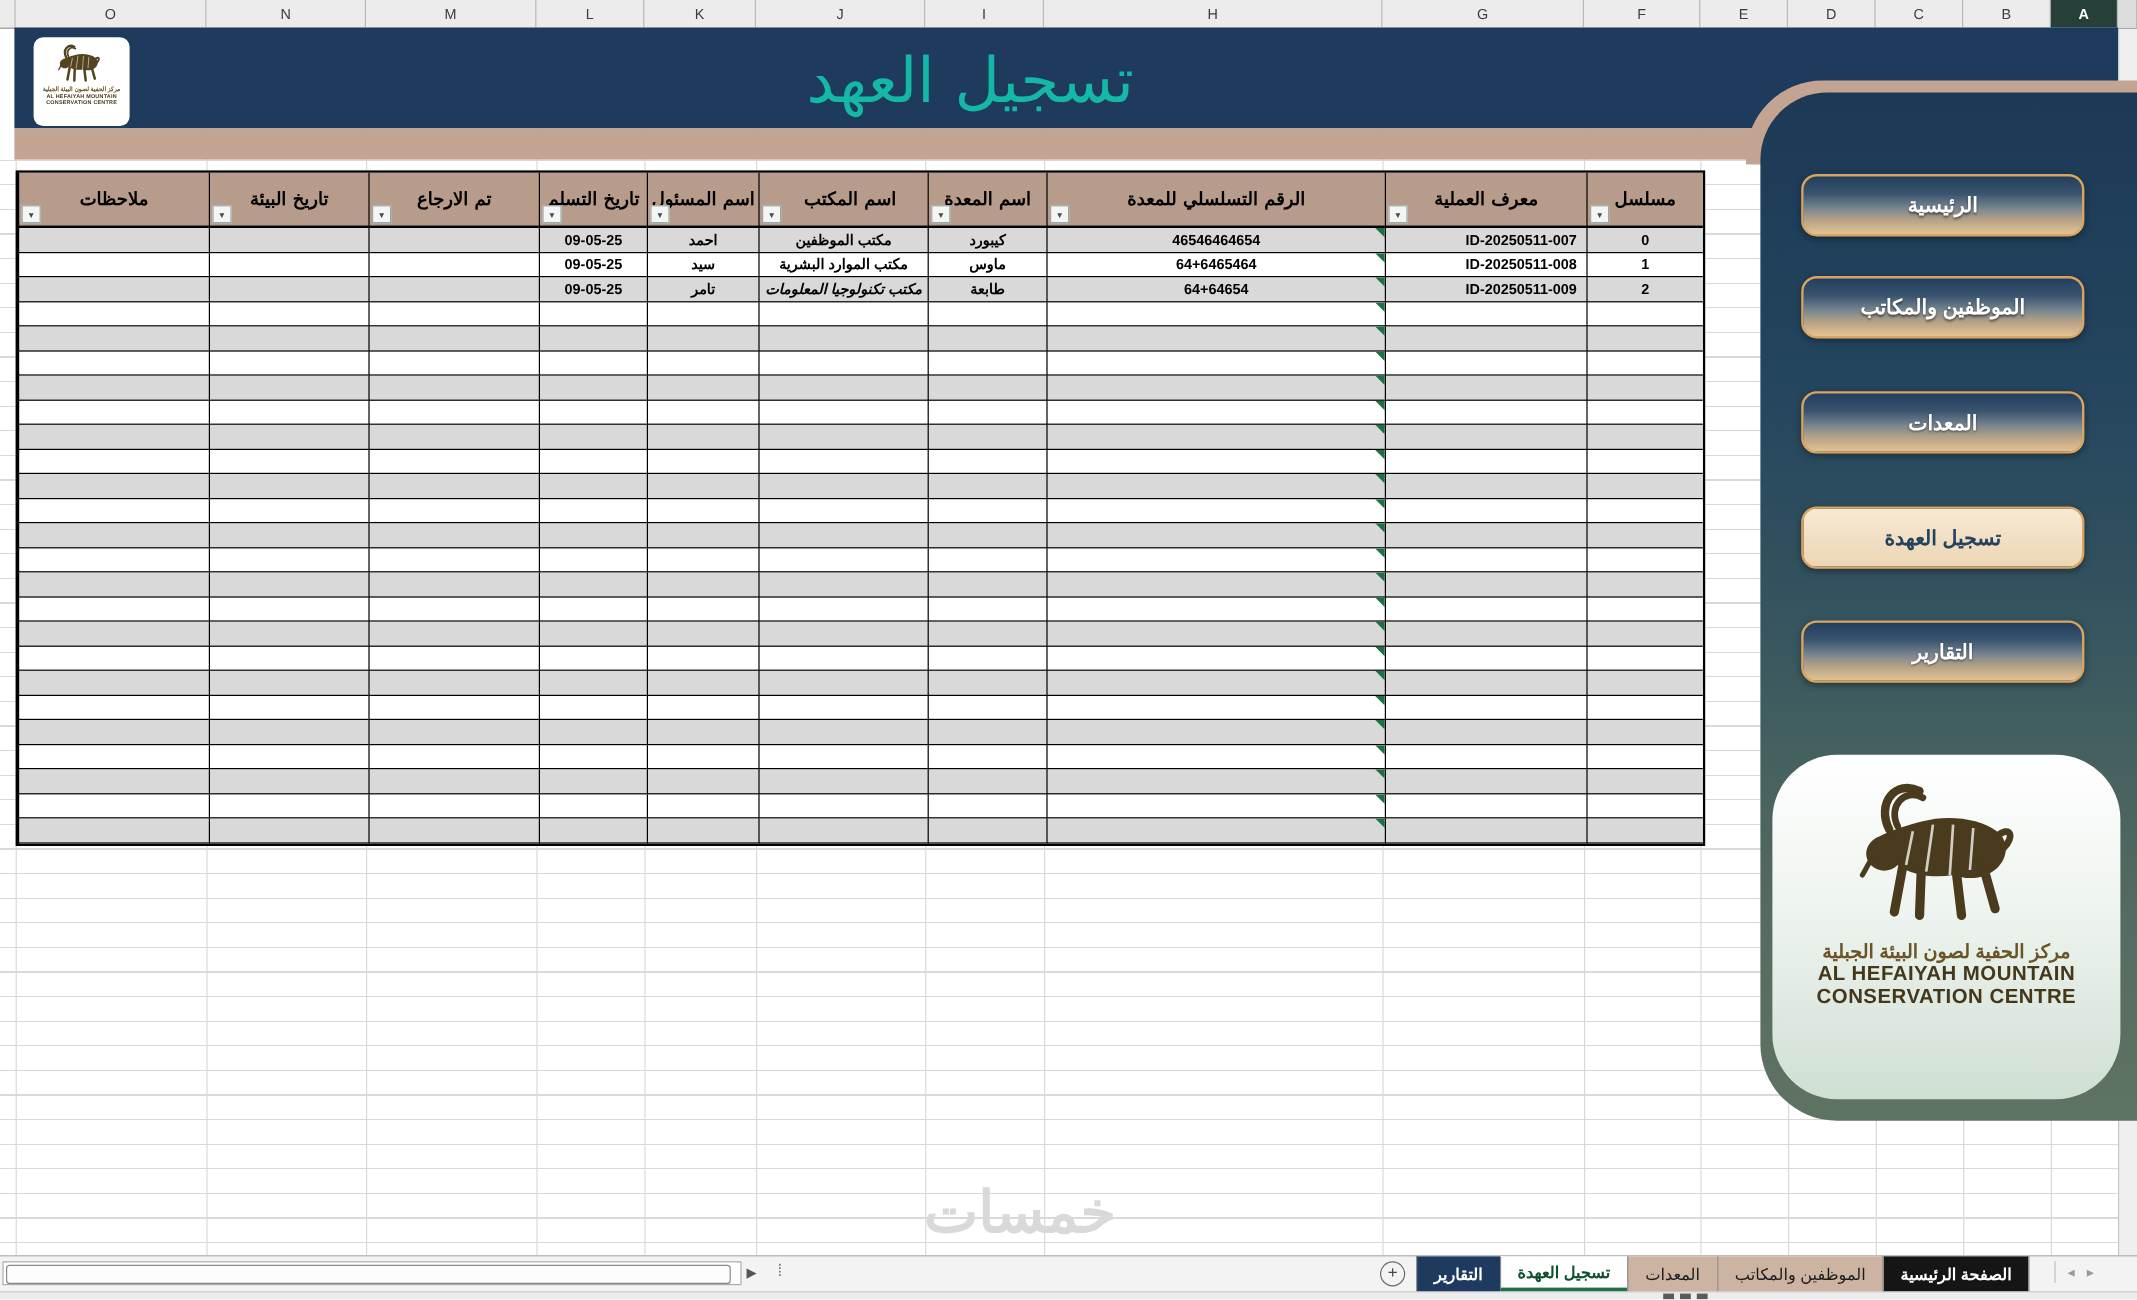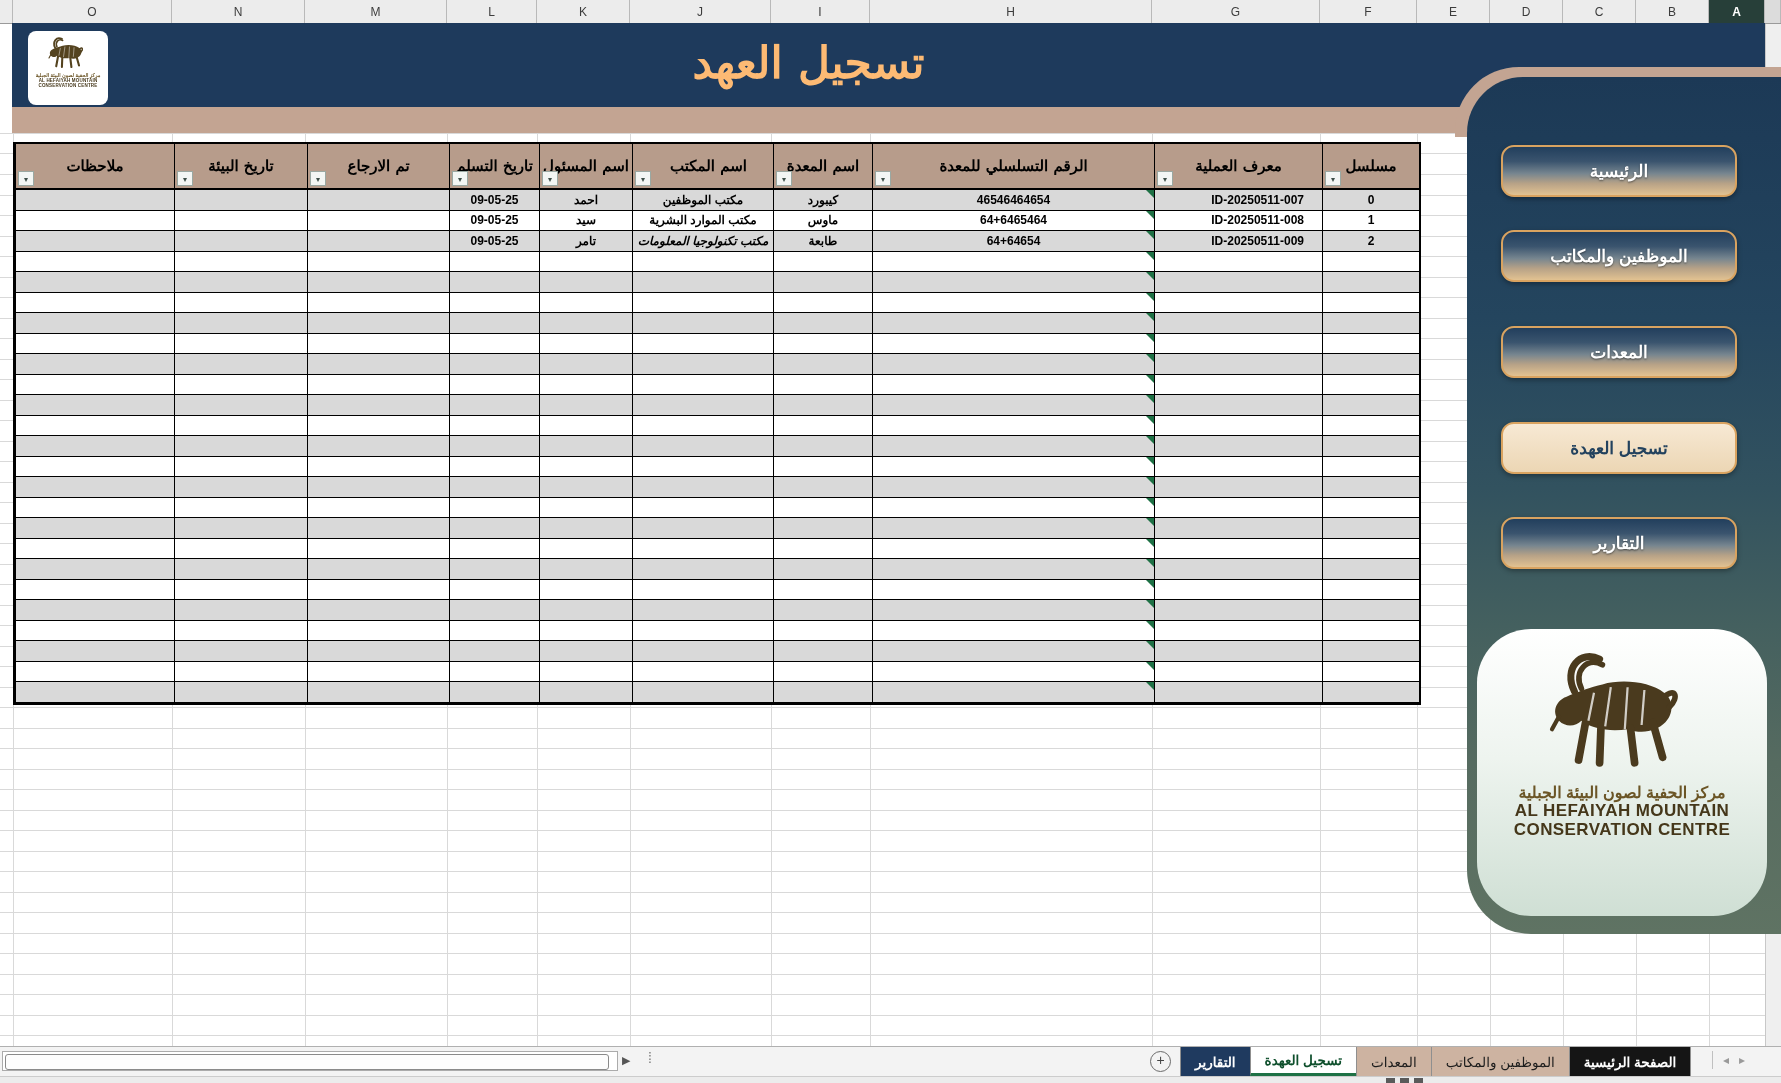--- a/index.html
+++ b/index.html
@@ -19,22 +19,22 @@
   #grid{position:absolute;left:0;top:23px;width:1765px;height:1023px;z-index:1;}
   .vline{position:absolute;top:0;width:1px;height:100%;background:#d9d9d9;}
   #hlines{position:absolute;left:0;top:110px;width:1765px;height:913px;
           background:repeating-linear-gradient(180deg,#d9d9d9 0 1px,transparent 1px 20.5px);}
   #rightStrip{position:absolute;left:1765px;top:23px;width:16px;height:1023px;
               background:#efefef;border-left:1px solid #c8c8c8;z-index:2;}
 
   
   #titleBand{position:absolute;left:12px;top:23px;width:1753px;height:84px;background:#1e3a5c;z-index:4;}
   #tanBand{position:absolute;left:12px;top:107px;width:1753px;height:26px;background:#c3a492;z-index:4;}
-  #pageTitle{position:absolute;left:0;right:160px;top:14px;text-align:center;color:#fdba74;
-             font-family:"DejaVu Serif",serif;font-weight:bold;font-size:44px;direction:rtl;}
+  #pageTitle{position:absolute;left:0;right:160px;top:14px;text-align:center;color:#14b8a6;
+             font-family:"DejaVu Serif",serif;font-weight:normal;font-size:52px;direction:rtl;}
   #miniLogo{position:absolute;left:16px;top:8px;width:80px;height:74px;background:#fff;border-radius:8px;
             display:flex;flex-direction:column;align-items:center;justify-content:flex-start;overflow:hidden;}
   #miniLogo svg{margin-top:3px;}
   .mini-ar{font-size:5px;color:#6b5526;font-weight:bold;direction:rtl;line-height:1.2;}
   .mini-en{font-size:4.5px;color:#45371a;font-weight:bold;letter-spacing:.2px;line-height:1.2;text-align:center;}
 
   
   #assetTable{position:absolute;left:13px;top:142px;width:1404px;z-index:5;direction:rtl;
               border:2.5px solid #000;box-sizing:content-box;background:#fff;}
   .hrow{display:flex;direction:rtl;background:#b79c8b;}
@@ -43,21 +43,21 @@
       font-family:"DejaVu Serif",serif;font-weight:bold;font-size:15px;color:#000;direction:rtl;}
   .filter{position:absolute;left:2px;bottom:2px;width:14px;height:13px;background:#f3f6f4;
           border:1px solid #9aa8a2;font-size:8px;color:#3f4f49;display:flex;align-items:center;justify-content:center;}
   .tr{display:flex;direction:rtl;background:#fff;}
   .tr.alt{background:#d9d9d9;}
   .td{position:relative;box-sizing:border-box;height:20.5px;border-left:1px solid #000;border-bottom:1px solid #000;
       font-size:12px;font-weight:bold;color:#000;display:flex;align-items:center;justify-content:center;
       overflow:hidden;white-space:nowrap;direction:rtl;}
   .td.ltr{direction:ltr;}
   .td.id{justify-content:flex-end;padding-left:0;padding-right:0;direction:ltr;}
-  .td.id span{margin-right:18px;}
+  .td.id span{margin-right:8px;}
   .err{position:absolute;right:0;top:0;width:0;height:0;
        border-top:8px solid #1e7145;border-left:8px solid transparent;}
 
   
   #watermark{position:absolute;left:770px;top:982px;font-size:48px;font-weight:bold;color:#d9d9d9;
              direction:rtl;z-index:1;letter-spacing:2px;}
 
   
   #halo{position:absolute;left:1455px;top:67px;width:326px;height:70px;background:#c3a492;
         border-top-left-radius:64px;z-index:5;}
@@ -602,20 +602,21 @@
           <div class="td" style="width: 141px;"></div>
           <div class="td" style="width: 93px;"></div>
           <div class="td ltr" style="width: 90px;"></div>
           <div class="td" style="width: 142px;"></div>
           <div class="td" style="width: 133px;"></div>
           <div class="td" style="width: 159px;"></div>
         </div>
       </div>
   </div>
 
+  <div id="watermark">خمسات</div>
 
   <div id="halo"></div>
   <div id="sidebar">
     <div id="sbBtns">
         <div class="sb-btn" style="top: 68px;">الرئيسية</div>
         <div class="sb-btn" style="top: 153px;">الموظفين والمكاتب</div>
         <div class="sb-btn" style="top: 249px;">المعدات</div>
         <div class="sb-btn active" style="top: 345px;">تسجيل العهدة</div>
         <div class="sb-btn" style="top: 440px;">التقارير</div>
       </div>

